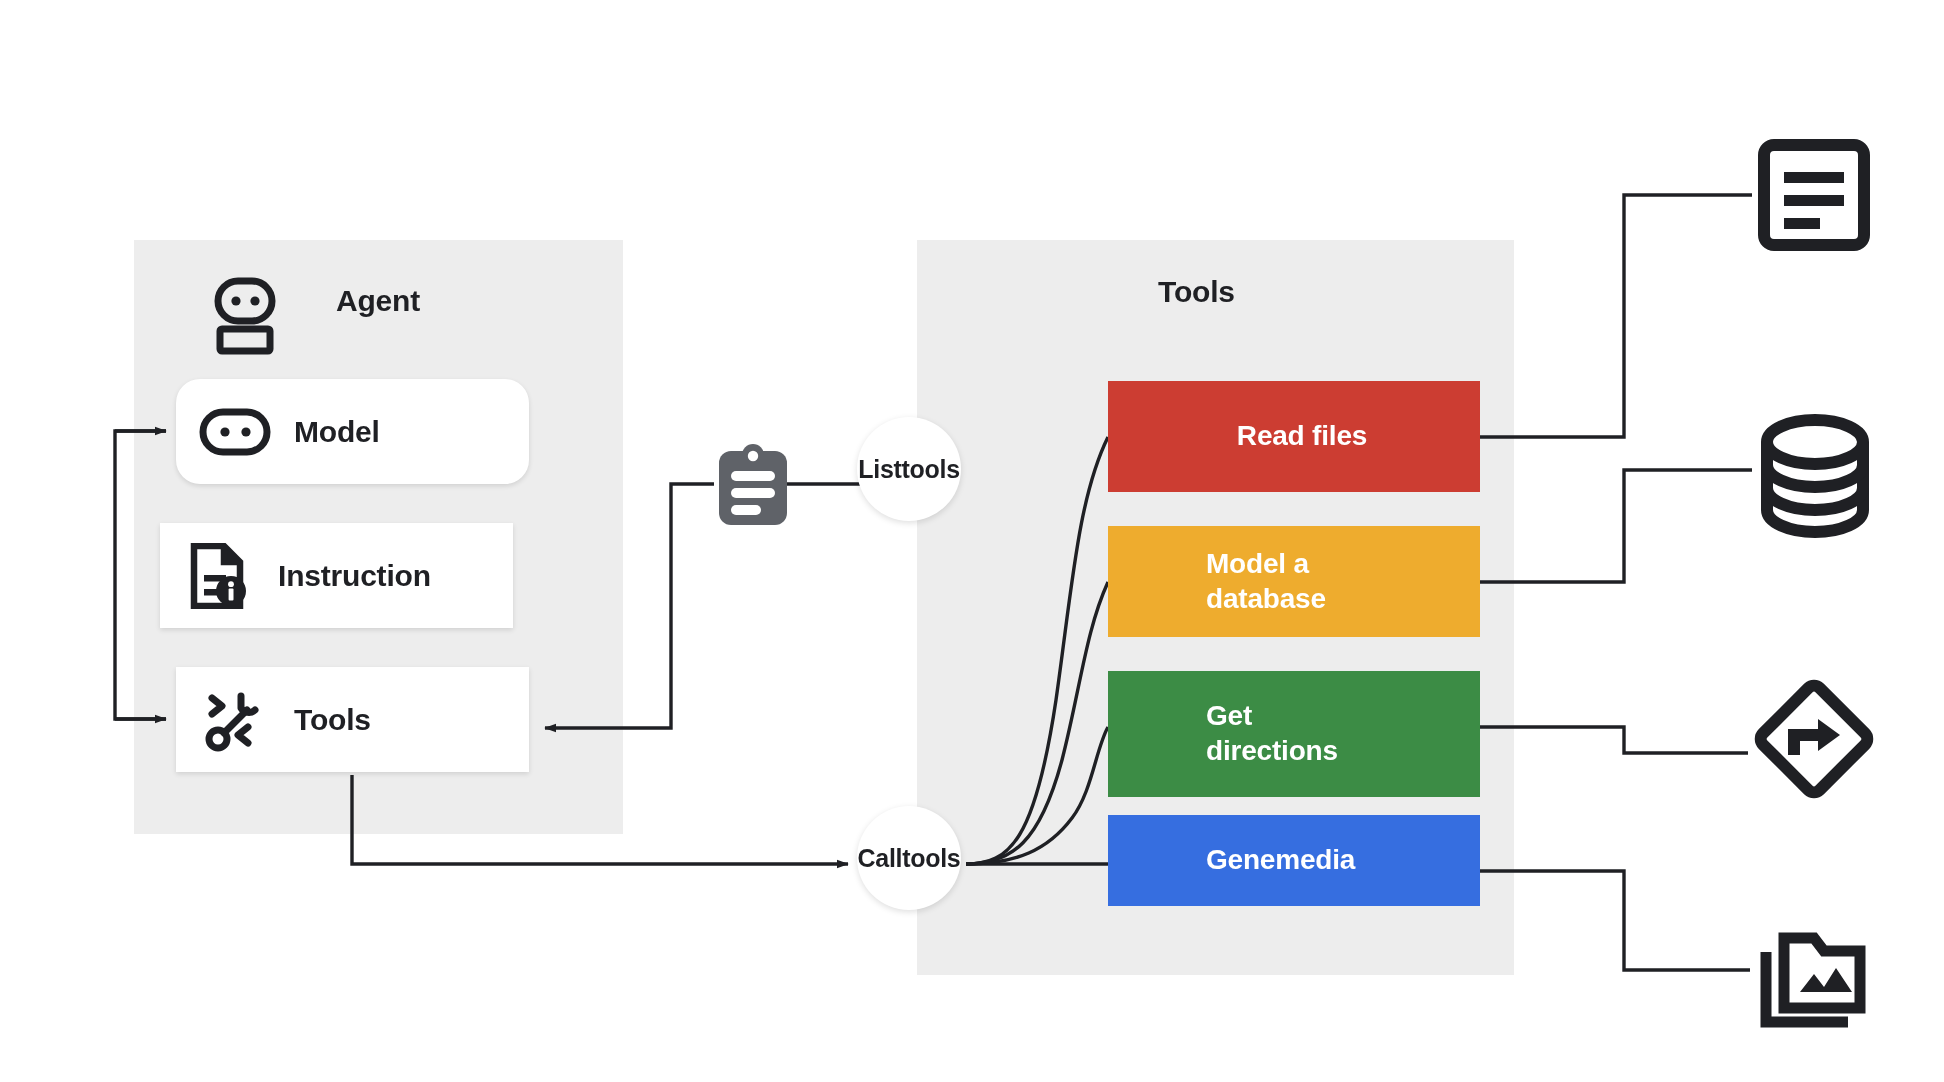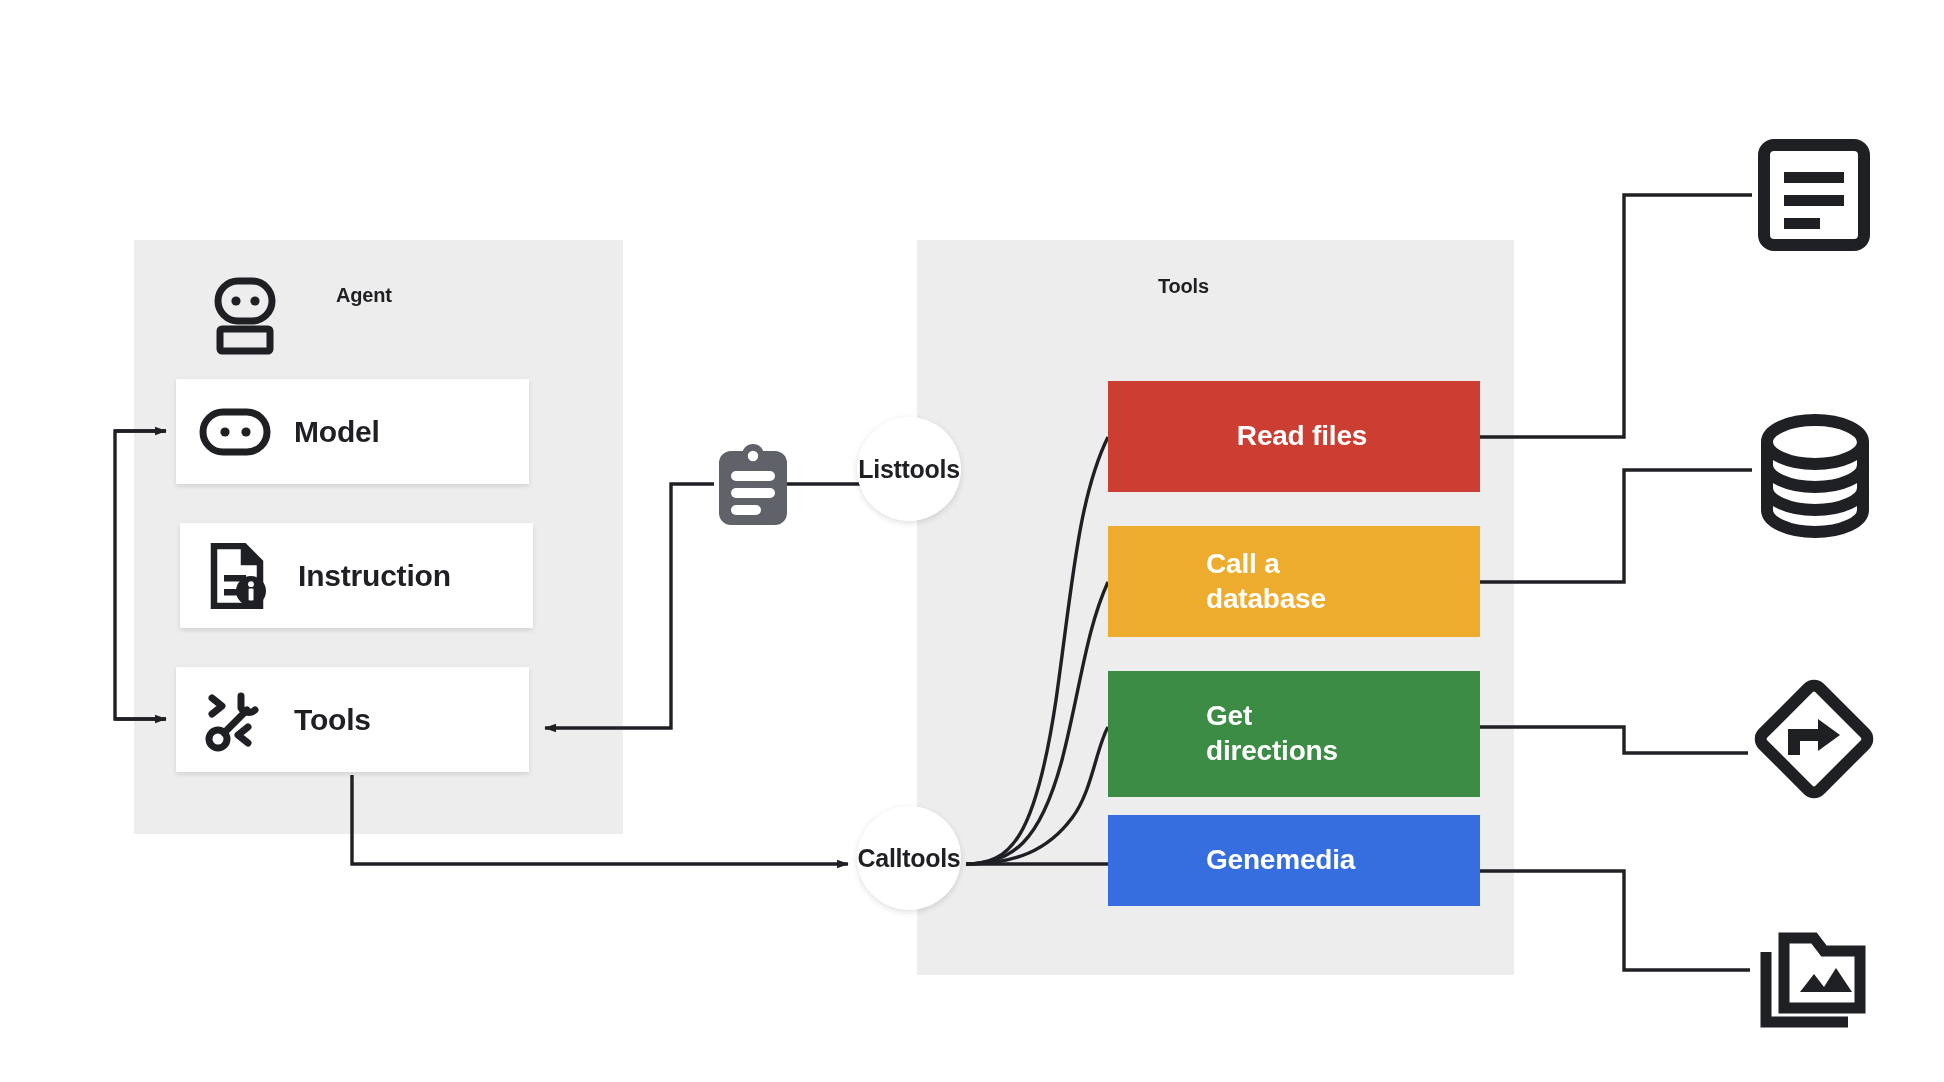--- a/index.html
+++ b/index.html
@@ -25,21 +25,21 @@
   }
   .panel {
     position: absolute;
     background: #ededed;
   }
   #agent-panel { left: 134px; top: 240px; width: 489px; height: 594px; }
   #tools-panel { left: 917px; top: 240px; width: 597px; height: 735px; }
 
   .panel-title {
     position: absolute;
-    font-size: 20px;
+    font-size: 30px;
     font-weight: 700;
     color: #1f2024;
     letter-spacing: -0.2px;
   }
   #agent-title { left: 336px; top: 284px; }
   #tools-title { left: 1158px; top: 275px; }
 
   .agent-card {
     position: absolute;
     background: #ffffff;
@@ -53,22 +53,22 @@
     align-items: center;
     justify-content: center;
     flex: 0 0 auto;
   }
   .agent-card .card-label {
     font-size: 30px;
     font-weight: 700;
     color: #1f2024;
     letter-spacing: -0.2px;
   }
-  #card-model       { left: 176px; top: 379px; width: 353px; height: 105px; }
-  #card-instruction { left: 180px; top: 523px; width: 353px; height: 105px; }
+  #card-model       { left: 176px; top: 379px; width: 353px; height: 105px; border-radius: 24px; }
+  #card-instruction { left: 160px; top: 523px; width: 353px; height: 105px; }
   #card-tools       { left: 176px; top: 667px; width: 353px; height: 105px; }
 
   .tool-box {
     position: absolute;
     display: flex;
     align-items: center;
     padding-left: 98px;
     left: 1108px;
     width: 372px;
   }
@@ -220,21 +220,21 @@
       <rect x="14" y="47" width="44" height="10" rx="5" fill="#ffffff"></rect>
       <rect x="14" y="64" width="30" height="10" rx="5" fill="#ffffff"></rect>
     </svg>
   </div>
 
   <div class="tool-box centered" id="tool-read" style="background: rgb(204, 61, 50);">
     <div class="tool-label">Read files</div>
   </div>
   <div class="tool-box" id="tool-query" style="background: rgb(238, 172, 46);">
     <div class="tool-label">
-      <span>Call a</span><br>
+      <span>Model a</span><br>
       <span>database</span>
     </div>
   </div>
   <div class="tool-box" id="tool-dirs" style="background: rgb(60, 140, 69);">
     <div class="tool-label">
       <span>Get</span><br>
       <span>directions</span>
     </div>
   </div>
   <div class="tool-box" id="tool-media" style="background: rgb(54, 110, 224);">

